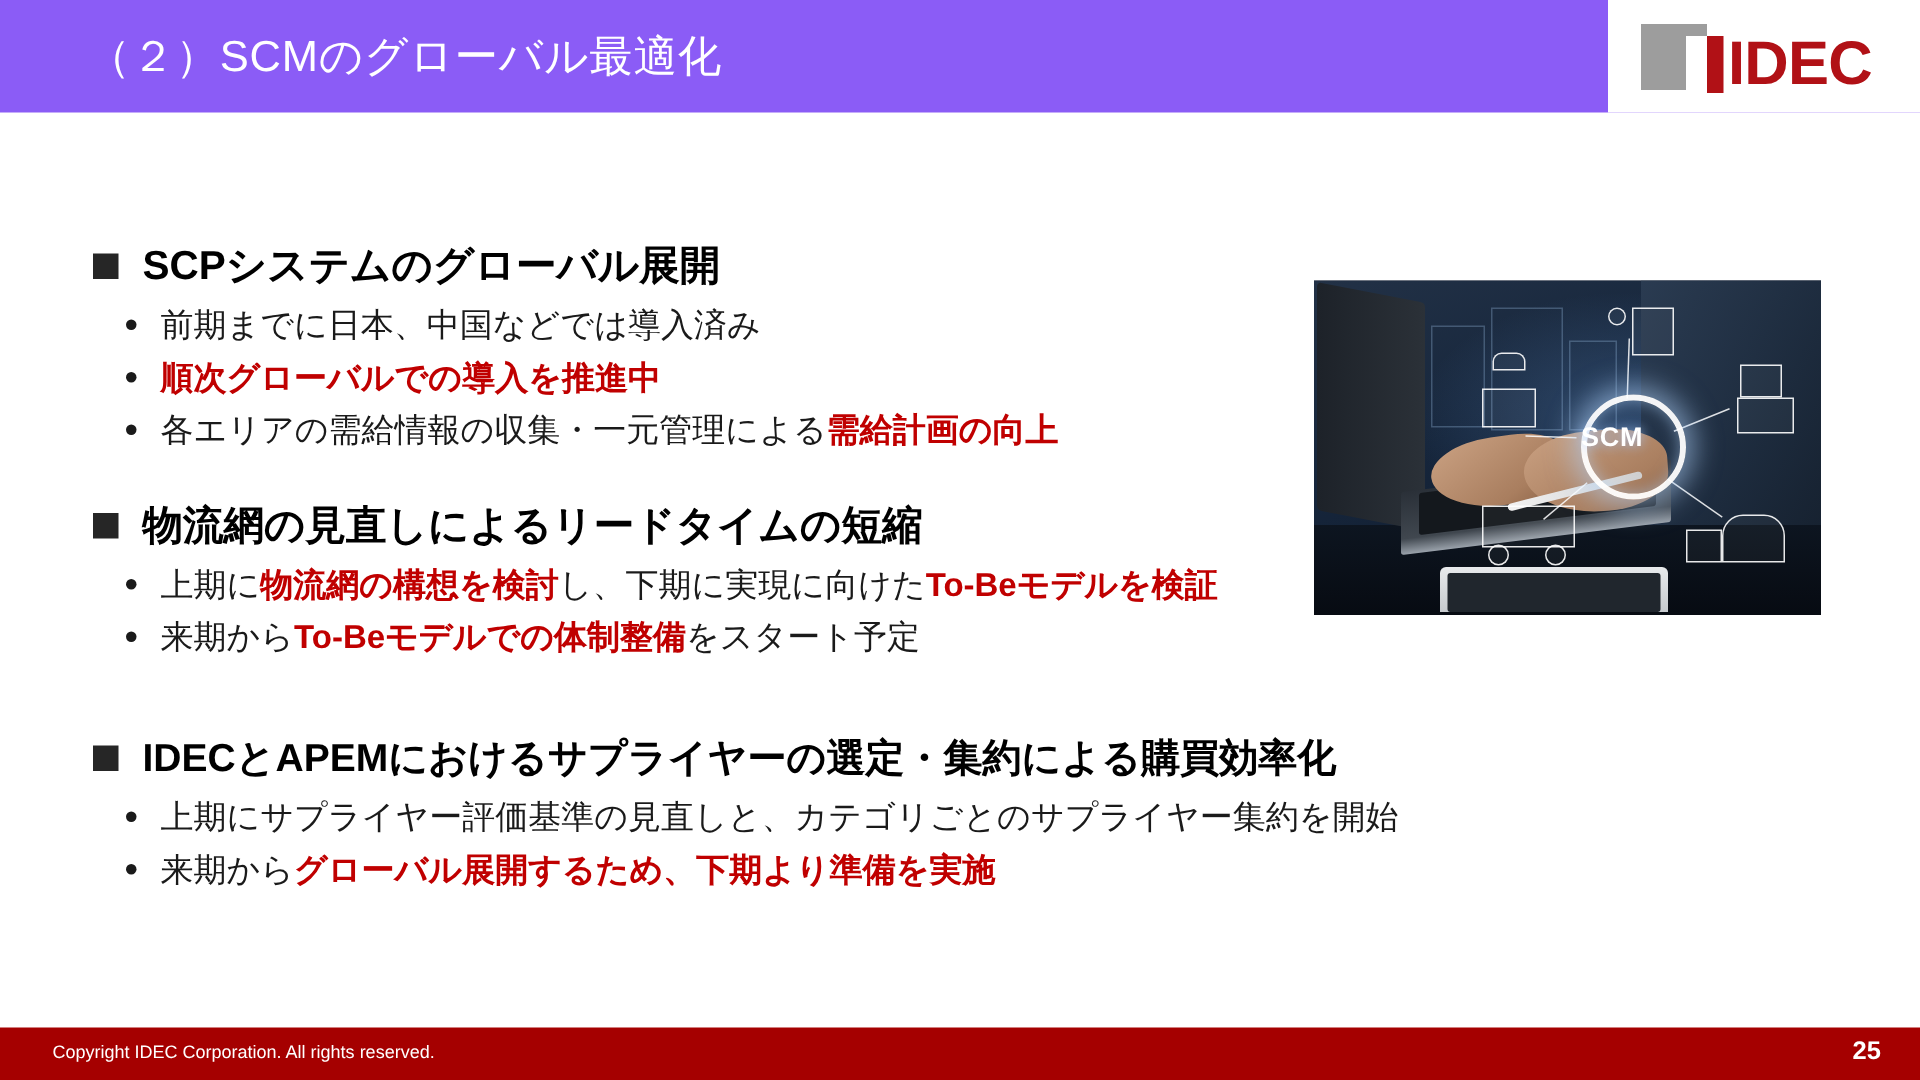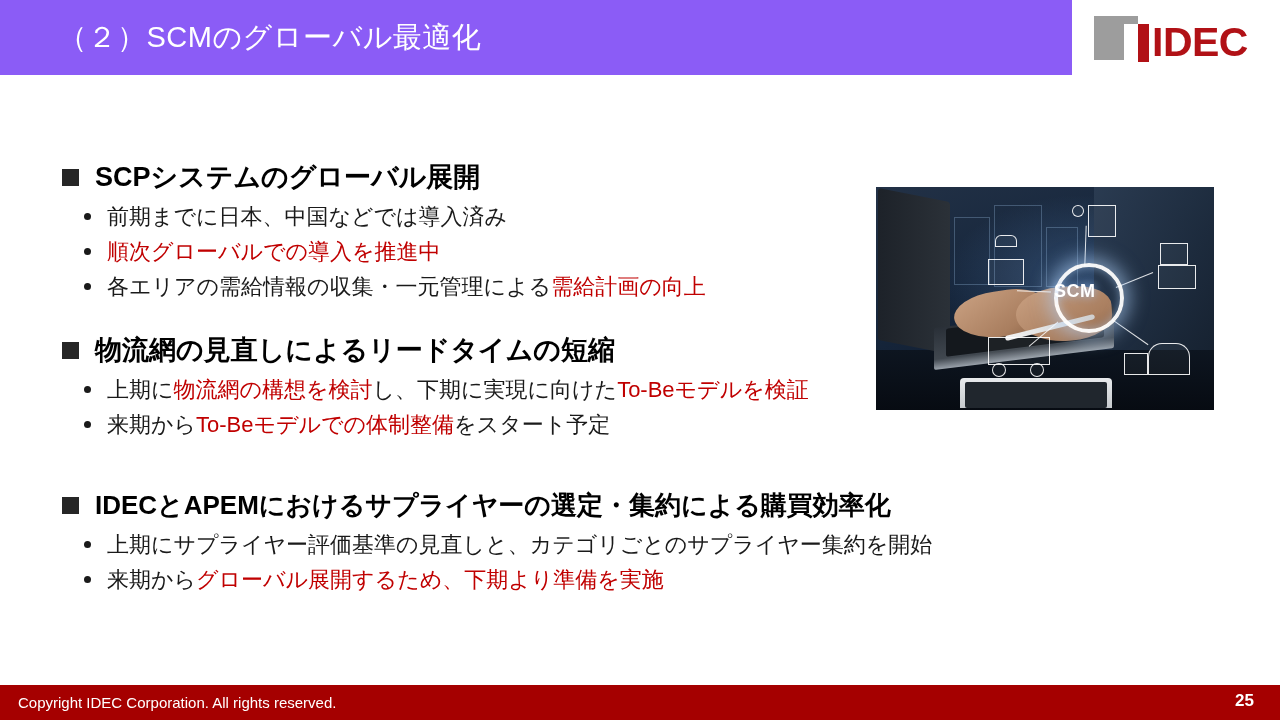--- a/index.html
+++ b/index.html
@@ -127,21 +127,21 @@
     height: 7px;
     border-radius: 50%;
     background: #1a1a1a;
     margin-right: 16px;
     margin-top: 14px;
     flex: 0 0 auto;
   }
   .bullet .txt { display: inline-block; }
   .hl {
     color: #C00000;
-    font-weight: normal;
+    font-weight: bold;
   }
 
   
   .picture {
     position: absolute;
     left: 876px;
     top: 112px;
     width: 338px;
     height: 223px;
     overflow: hidden;
@@ -254,23 +254,23 @@
   
   .footer-bar {
     position: absolute;
     left: 0; top: 685px;
     width: 1280px;
     height: 35px;
     background: #A50000;
   }
   .copyright {
     position: absolute;
-    left: 18px;
+    left: 35px;
     top: 9px;
-    font-size: 15px;
+    font-size: 12px;
     color: #ffffff;
   }
   .page-num {
     position: absolute;
     right: 26px;
     top: 6px;
     font-size: 17px;
     font-weight: bold;
     color: #ffffff;
   }

